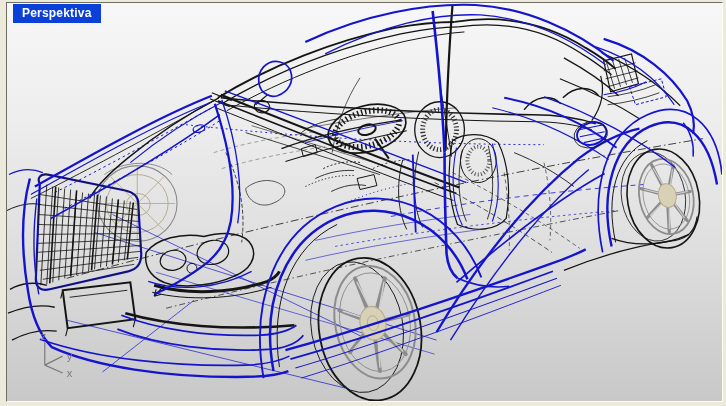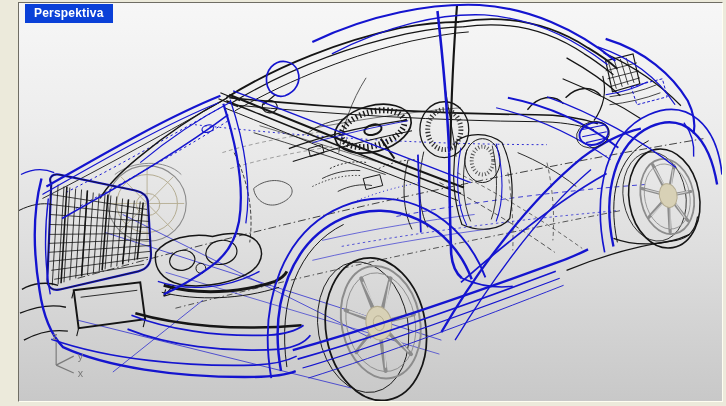--- a/index.html
+++ b/index.html
@@ -1,20 +1,20 @@
 <!DOCTYPE html>
 <html style="--tab-bg: #0a40d8; --tab-text: #ffffff; --frame-bg: #eceadb; --frame-dark: #6f6d64; --frame-light: #fffef2; --bg-bottom: #c8c8c8; --curve-blue: #1414cf; --curve-black: #151515; --rim-gray: #8c8c8c; --hub-beige: #d8d1b6; --tan: #b3ab90; --axis-gray: #7a7a7a;"><head>
 <meta charset="utf-8">
 <style>
   html,body{margin:0;padding:0;}
   body{font-family:"Liberation Sans",sans-serif;background:#e6e3d4;}
   .frame{
     position:relative;width:726px;height:406px;box-sizing:border-box;
     background:var(--frame-bg,#eceadb);
-    padding:2px 3px 4px 18px;
+    padding:2px 3px 4px 6px;
   }
   .viewport{
     position:relative;width:100%;height:100%;box-sizing:border-box;
     border:1px solid;
     border-color:var(--frame-dark,#6f6d64) var(--frame-light,#fffef2) var(--frame-light,#fffef2) var(--frame-dark,#6f6d64);
     background:linear-gradient(180deg,#f7f7f7 0%,#ededed 30%,#dedede 62%,var(--bg-bottom,#c8c8c8) 100%);
     overflow:hidden;
   }
   .vp-tab{
     position:absolute;left:6px;top:1px;z-index:5;

